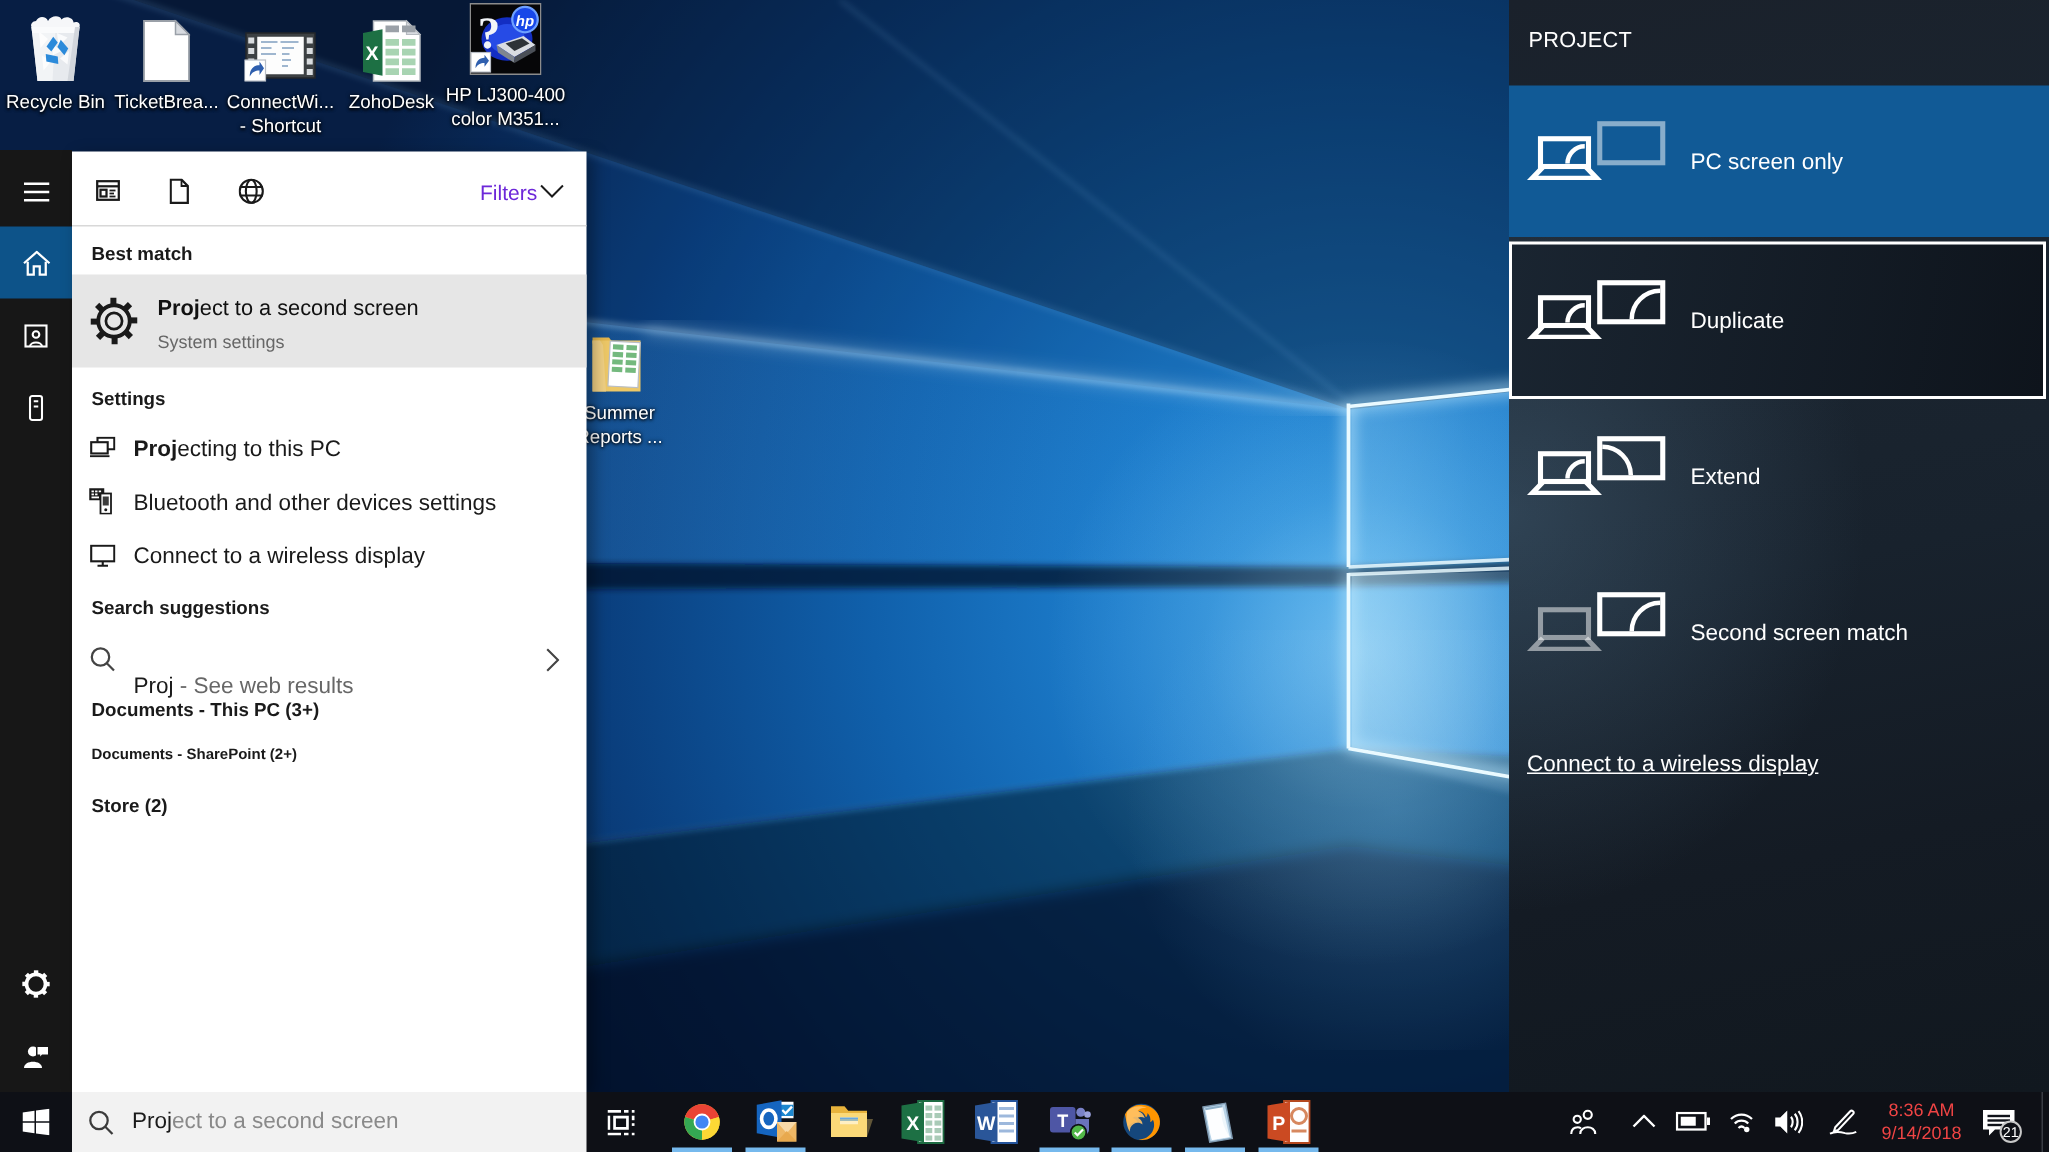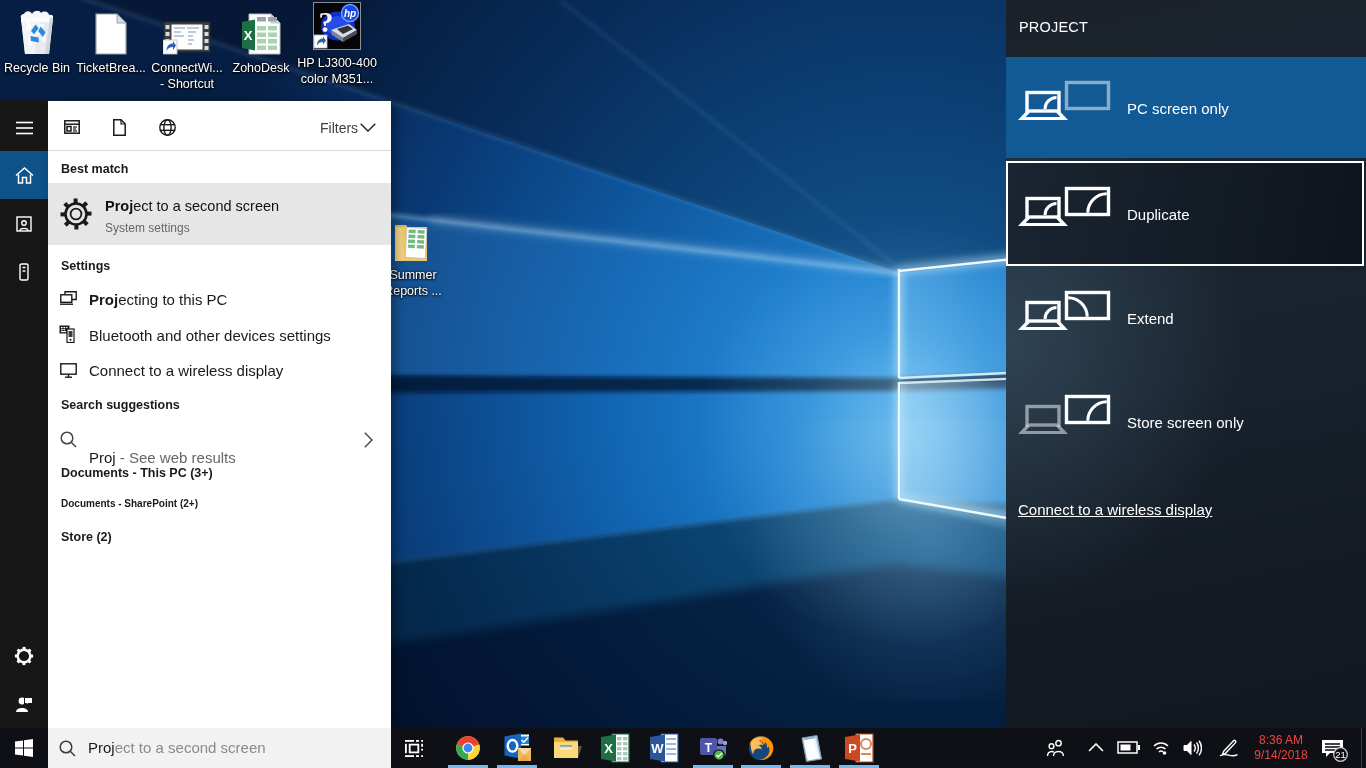--- a/index.html
+++ b/index.html
@@ -324,21 +324,21 @@
     <svg class="abs" style="left:65px;top:18px" width="13" height="17" viewBox="0 0 13 17" fill="none" stroke="#1a1a1a" stroke-width="1.5">
       <path d="M0.8 0.8 L8 0.8 L12.2 5 L12.2 16.2 L0.8 16.2 Z"></path>
       <path d="M8 0.8 L8 5 L12.2 5" stroke-width="1.2"></path>
     </svg>
     <svg class="abs" style="left:111px;top:18px" width="17" height="17" viewBox="0 0 17 17" fill="none" stroke="#1a1a1a" stroke-width="1.4">
       <circle cx="8.5" cy="8.5" r="7.7"></circle>
       <ellipse cx="8.5" cy="8.5" rx="3.6" ry="7.7"></ellipse>
       <line x1="0.8" y1="5.7" x2="16.2" y2="5.7"></line>
       <line x1="0.8" y1="11.3" x2="16.2" y2="11.3"></line>
     </svg>
-    <div class="abs" style="left:272px;top:19px;font-size:14px;color:#404040">Filters</div>
+    <div class="abs" style="left:272px;top:19px;font-size:14px;color:#6d28d9">Filters</div>
     <svg class="abs" style="left:312px;top:22px" width="16" height="9" viewBox="0 0 16 9" fill="none" stroke="#1a1a1a" stroke-width="1.3">
       <path d="M0.7 0.7 L8 8 L15.3 0.7"></path>
     </svg>
     <div class="abs" style="left:0;top:49px;width:343px;height:1px;background:#d8d8d8"></div>
     <div class="abs sbold" style="left:13px;top:61px;font-size:12.5px">Best match</div>
     <div class="abs" style="left:0;top:82px;width:343px;height:62px;background:#e6e6e6"></div>
     <svg class="abs" style="left:11px;top:96px" width="34" height="34" viewBox="0 0 34 34">
       <g fill="#1a1a1a">
         <g id="t">
             <rect x="14.6" y="1.5" width="4" height="5.2"></rect>
@@ -452,21 +452,21 @@
       <svg class="abs" style="left:10px;top:19px" width="96" height="42" viewBox="0 0 96 42" fill="none">
         <g stroke="rgba(255,255,255,0.5)" stroke-width="3.4">
           <rect x="11" y="14.5" width="32" height="18.5"></rect>
           <path d="M12.5 33.5 L5.5 40.8 L48.5 40.8 L41.5 33.5"></path>
         </g>
         <g stroke="#fff">
           <rect x="50.5" y="4.5" width="42" height="26" stroke-width="3.4"></rect>
           <path d="M71.8,28.8 A19 19 0 0 1 90.8,9.8" stroke-width="3"></path>
         </g>
       </svg>
-      <div class="abs" style="left:121px;top:50%;transform:translateY(-50%);font-size:15px">Store screen only</div>
+      <div class="abs" style="left:121px;top:50%;transform:translateY(-50%);font-size:15px">Second screen match</div>
     </div>
     <div class="abs" style="left:12px;top:501px;font-size:15px;text-decoration:underline">Connect to a wireless display</div>
   </div>
   <div id="taskbar" class="abs">
     <svg class="abs" style="left:15px;top:11px" width="18" height="18" viewBox="0 0 18 18" fill="#fff">
       <path d="M0 2.6 L8 1.5 L8 8.5 L0 8.5 Z"></path>
       <path d="M9 1.35 L18 0.1 L18 8.5 L9 8.5 Z"></path>
       <path d="M0 9.5 L8 9.5 L8 16.5 L0 15.4 Z"></path>
       <path d="M9 9.5 L18 9.5 L18 17.9 L9 16.65 Z"></path>
     </svg>

